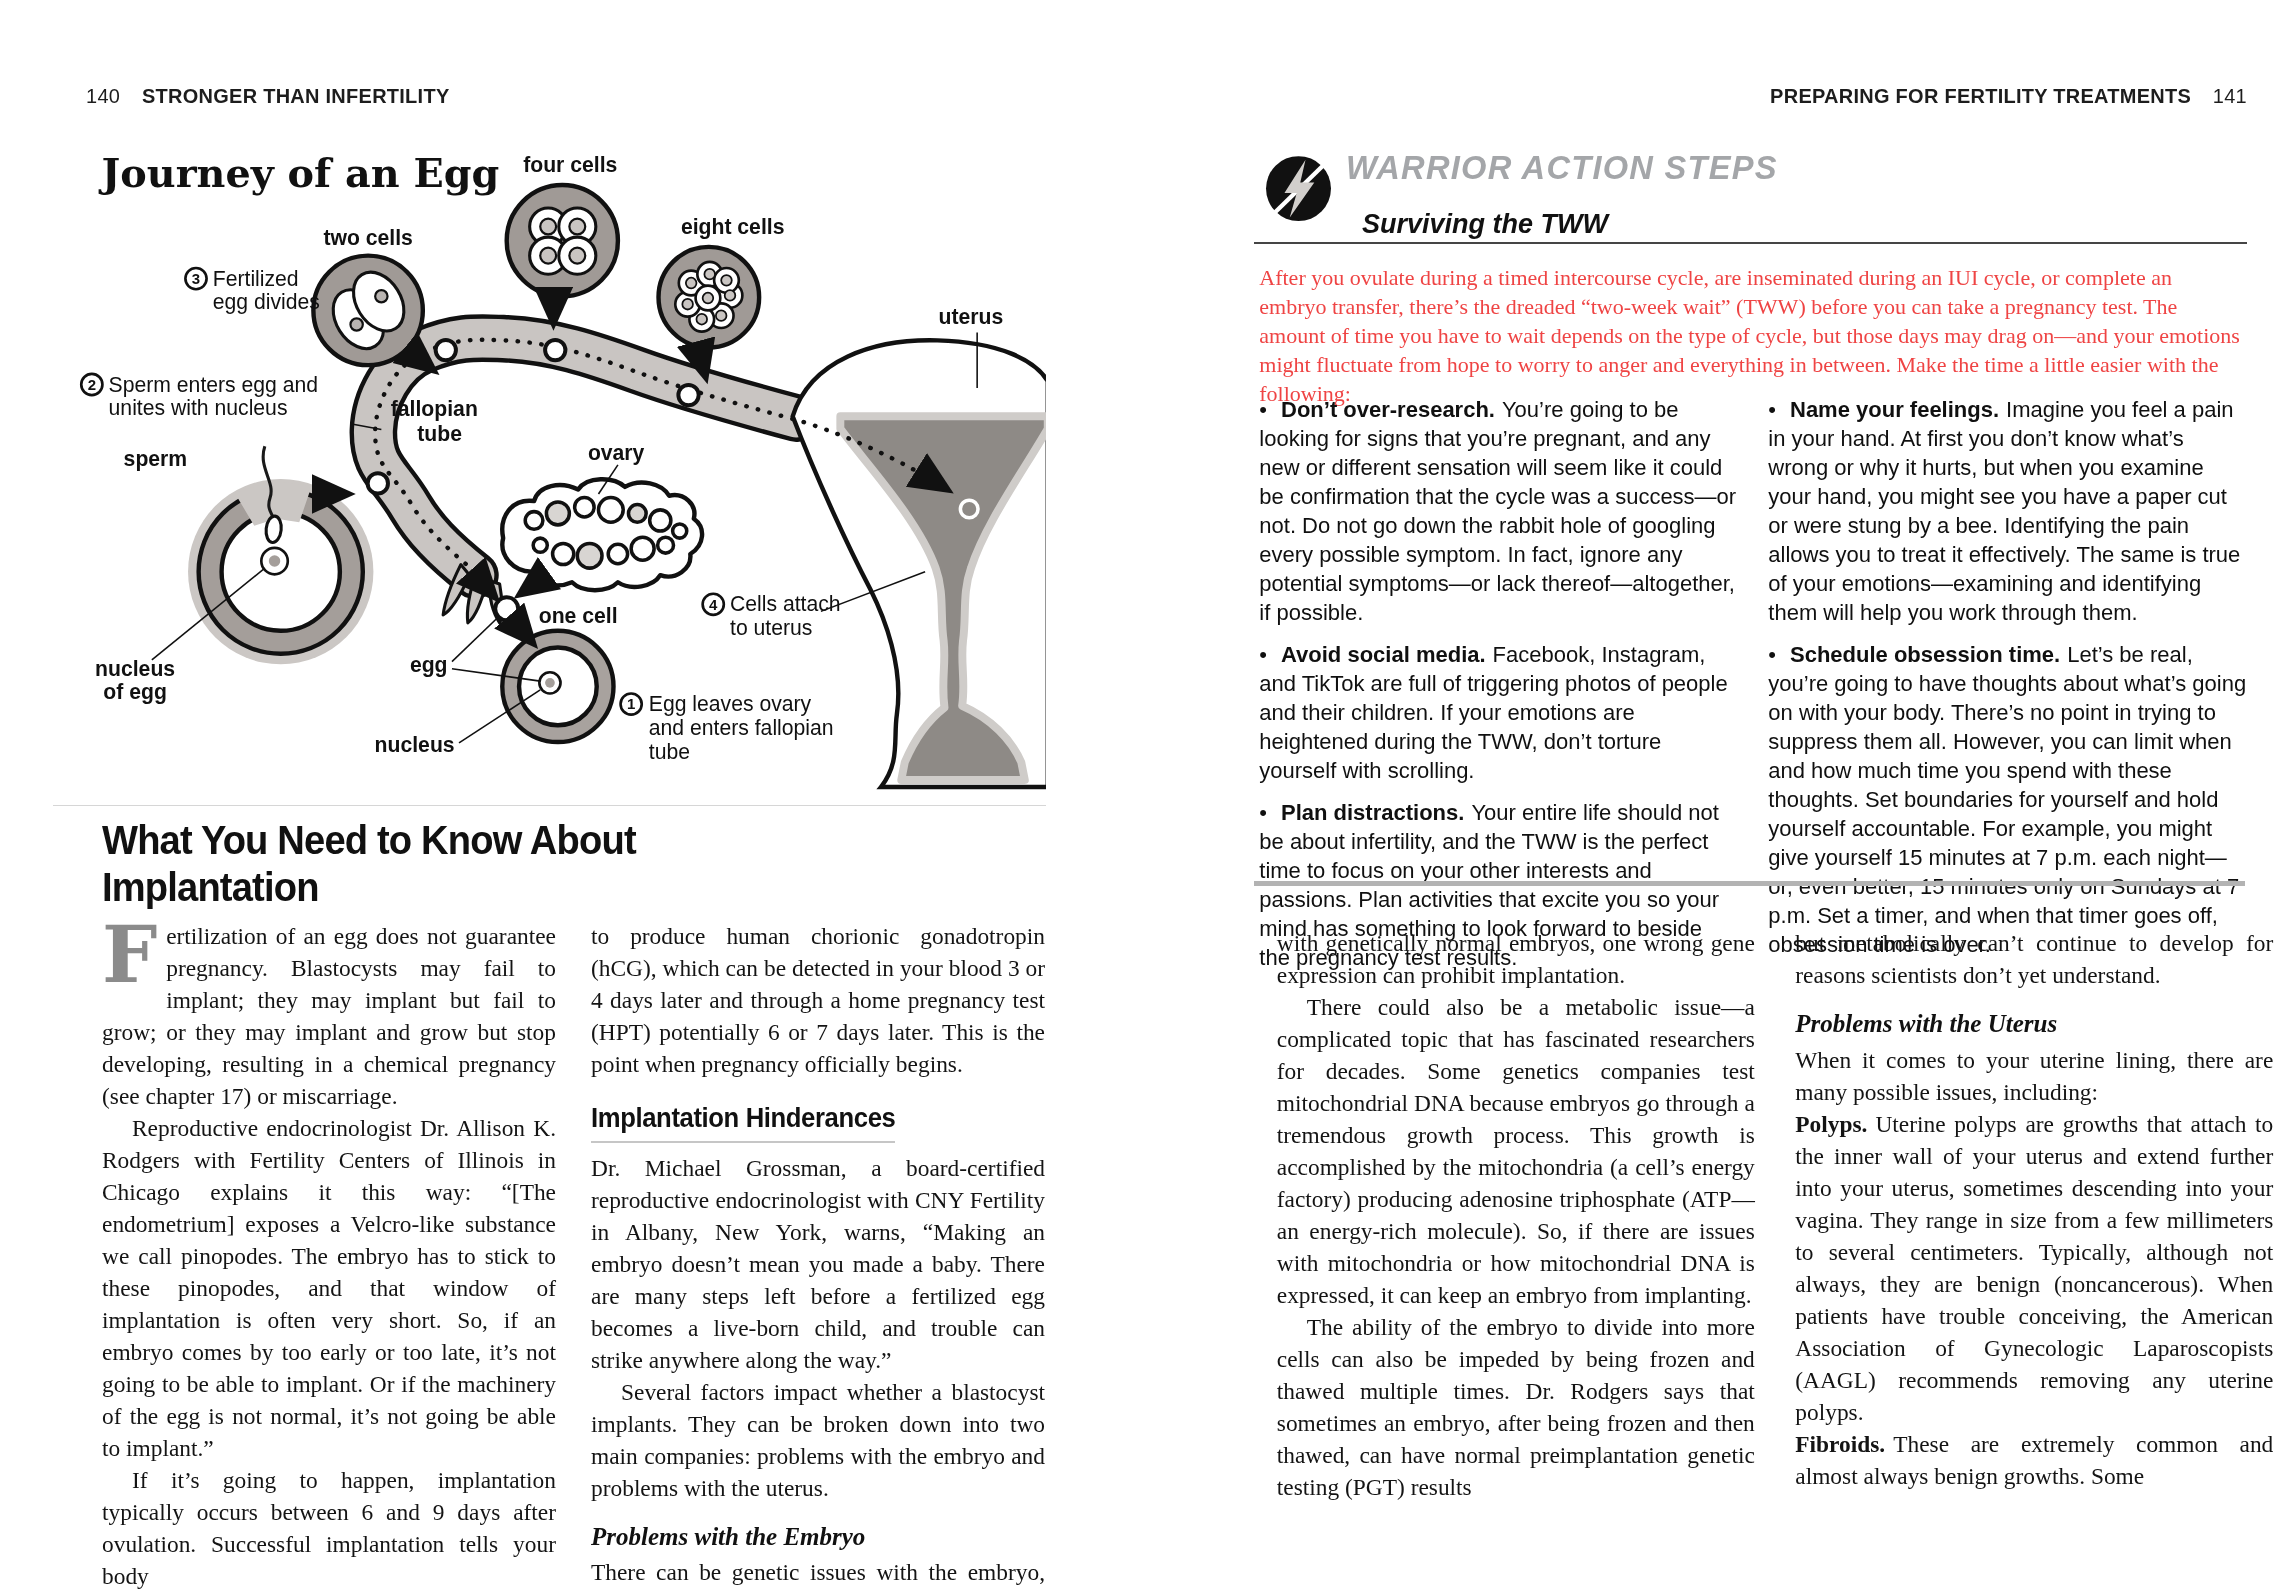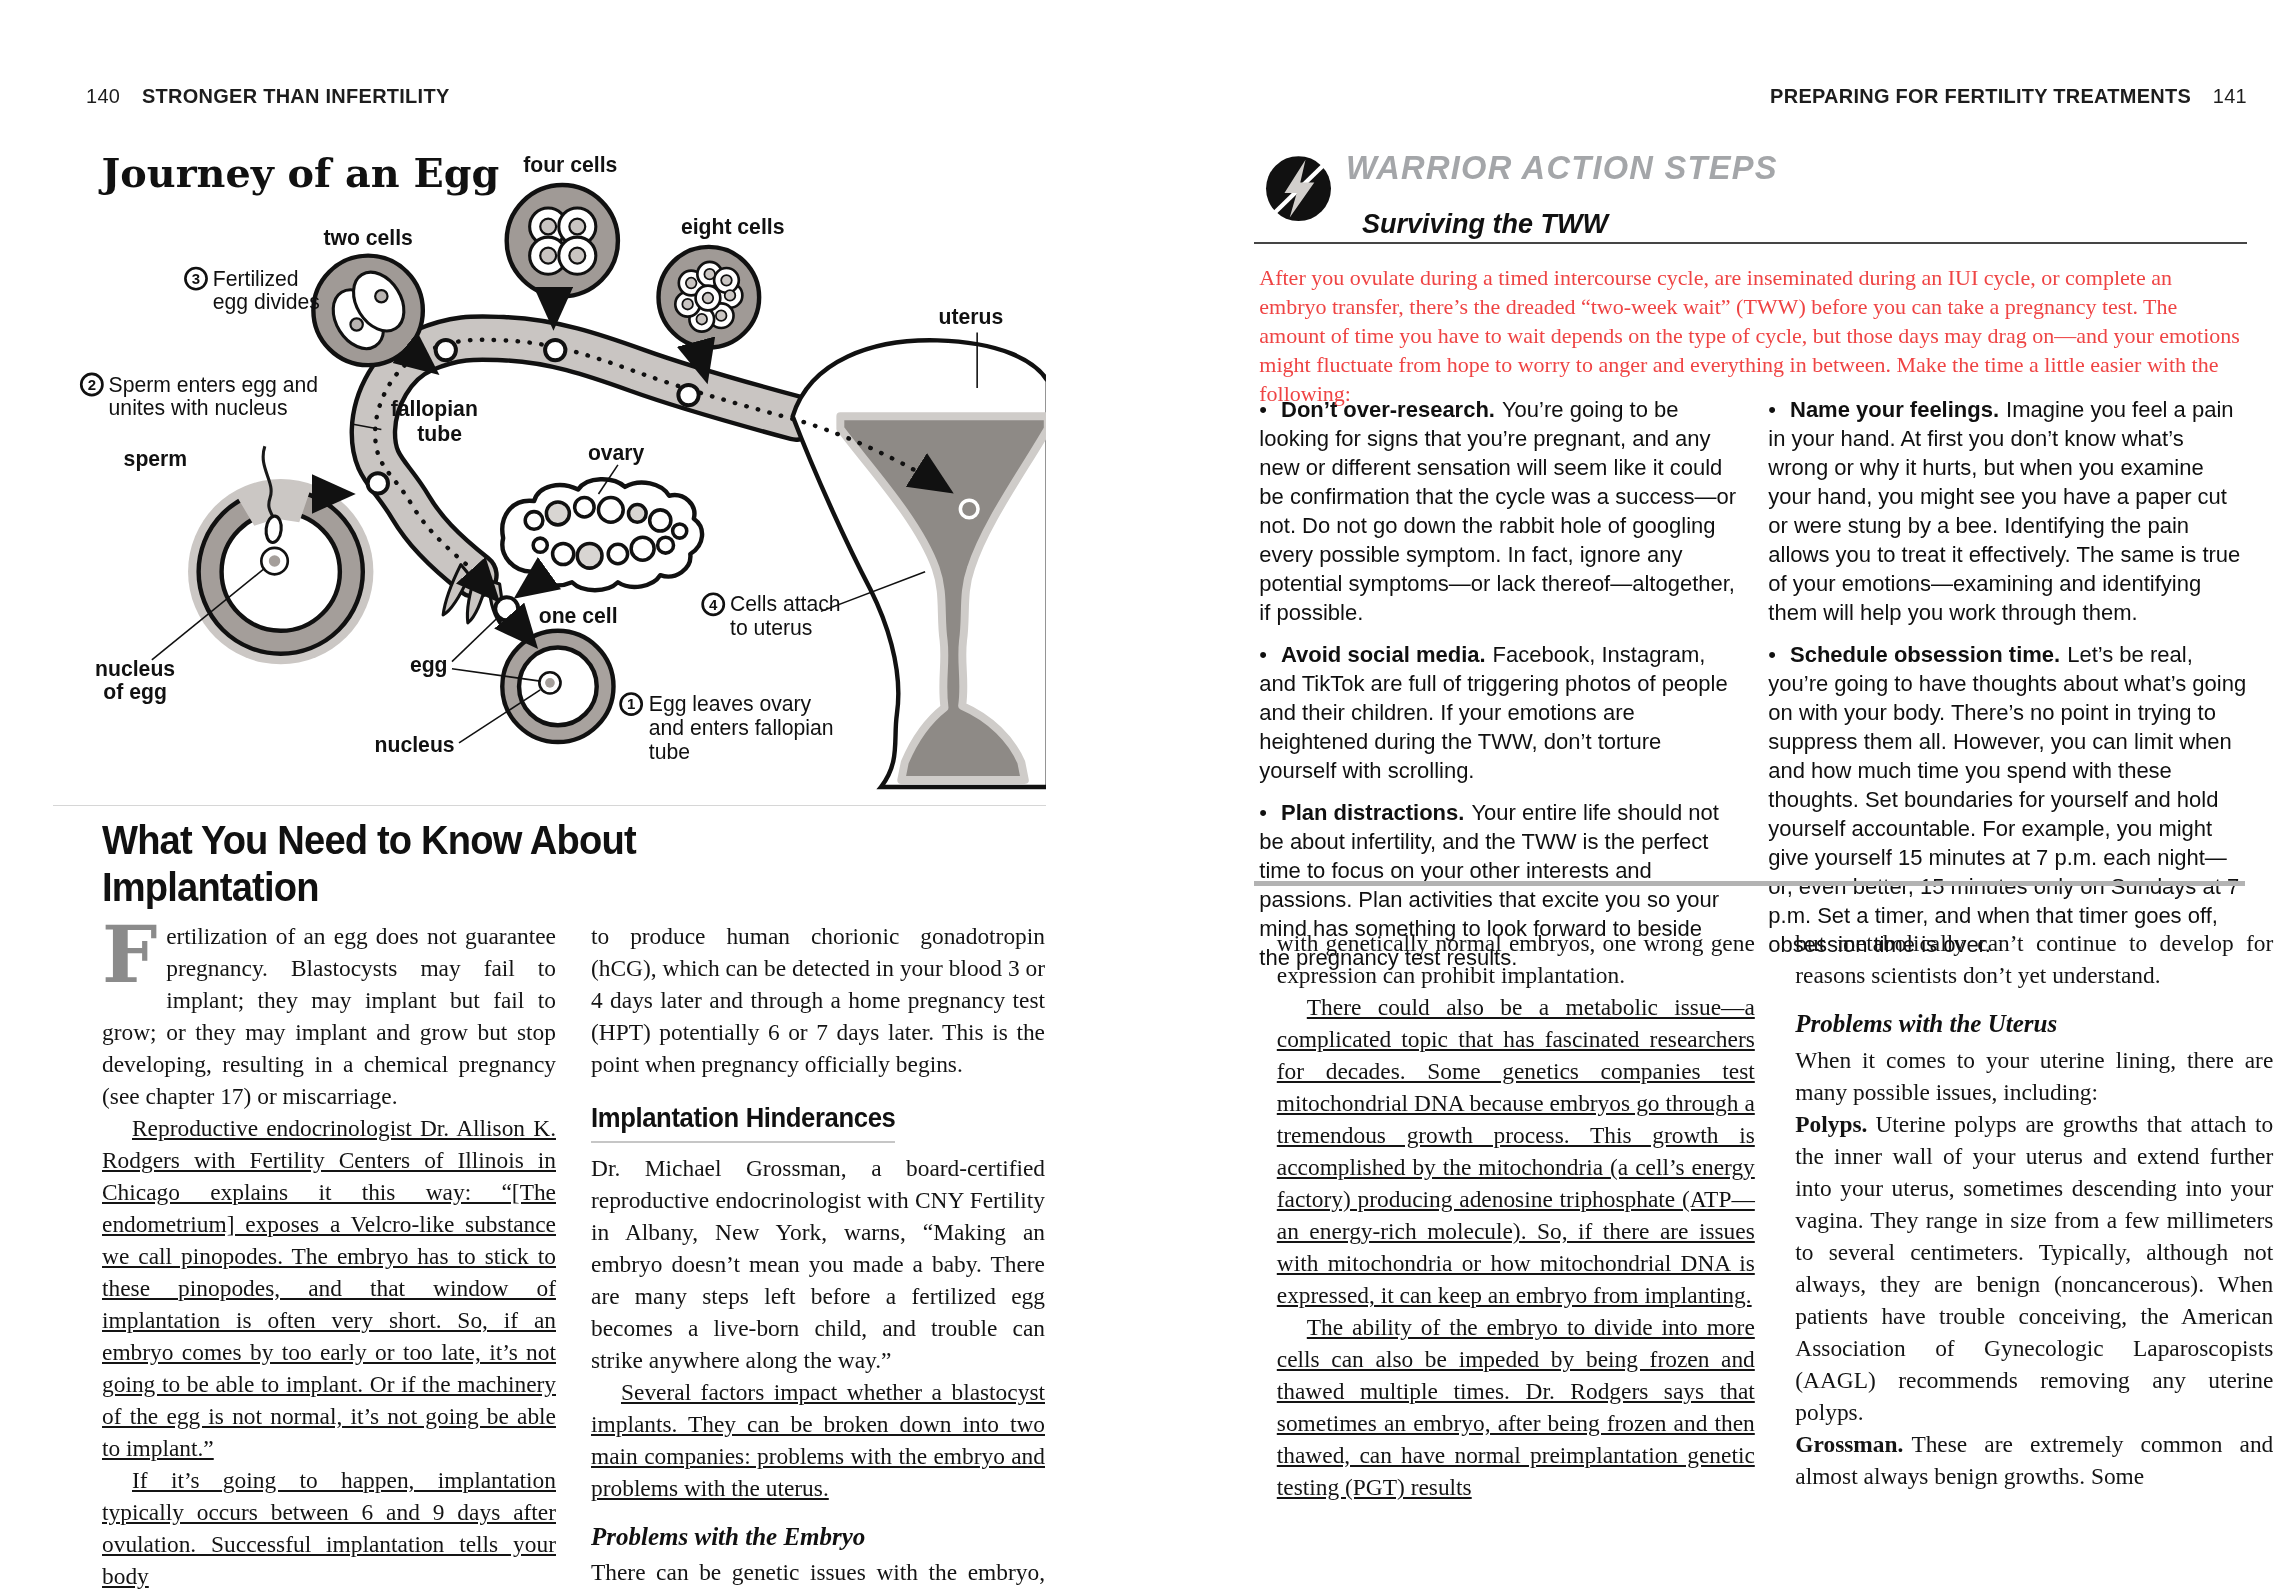--- a/index.html
+++ b/index.html
@@ -30,21 +30,21 @@
   .section-heading{position:absolute;top:817px;left:49px;margin:0;
       font-family:"Liberation Sans",sans-serif;font-weight:700;font-size:41px;line-height:47px;
       letter-spacing:-0.9px;color:#111;transform:scaleX(.93);transform-origin:left top;white-space:nowrap;}
 
   .body-cols{position:absolute;display:flex;}
   .lp .body-cols{top:920px;left:49px;gap:35px;}
   .rp .body-cols{top:927px;left:8.8px;gap:26.5px;}
   .lp .col{width:454px;}
   .rp .col{width:478px;margin-left:14px;}
   .serif p{margin:0;font-size:23.4px;line-height:32px;text-align:justify;color:#141414;}
-  .serif p.ind{text-indent:30px;text-decoration:underline;}
+  .serif p.ind{text-indent:30px;}
   .dropcap{float:left;font-family:"DejaVu Serif",serif;font-weight:700;font-size:78px;line-height:62px;
            color:#8b8b8b;padding:3.5px 8.8px 0 0;}
   .sub-sans{margin:23px 0 8.8px 0;font-family:"Liberation Sans",sans-serif;font-weight:700;font-size:27px;
             letter-spacing:-0.4px;color:#111;transform:scaleX(.95);transform-origin:left top;}
   .sub-sans span{display:inline-block;border-bottom:2.6px solid #c6c6c6;padding-bottom:7px;}
   .sub-serif{margin:19.4px 0 5.3px 0;font-family:"Liberation Serif",serif;font-style:italic;font-weight:700;
              font-size:25px;color:#111;}
   .runin{margin-top:16px;}
   .runin b{margin-right:8px;}
 
@@ -315,17 +315,17 @@
     <div class="col">
       <p>with genetically normal embryos, one wrong gene expression can prohibit implantation.</p>
       <p class="ind">There could also be a metabolic issue—a complicated topic that has fascinated researchers for decades. Some genetics companies test mitochondrial DNA because embryos go through a tremendous growth process. This growth is accomplished by the mitochondria (a cell’s energy factory) producing adenosine triphosphate (ATP—an energy-rich molecule). So, if there are issues with mitochondria or how mitochondrial DNA is expressed, it can keep an embryo from implanting.</p>
       <p class="ind">The ability of the embryo to divide into more cells can also be impeded by being frozen and thawed multiple times. Dr. Rodgers says that sometimes an embryo, after being frozen and then thawed, can have normal preimplantation genetic testing (PGT) results</p>
     </div>
     <div class="col">
       <p>but metabolically can’t continue to develop for reasons scientists don’t yet understand.</p>
       <h4 class="sub-serif">Problems with the Uterus</h4>
       <p>When it comes to your uterine lining, there are many possible issues, including:</p>
       <p class="runin"><b>Polyps.</b><span>Uterine polyps are growths that attach to the inner wall of your uterus and extend further into your uterus, sometimes descending into your vagina. They range in size from a few millimeters to several centimeters. Typically, although not always, they are benign (noncancerous). When patients have trouble conceiving, the American Association of Gynecologic Laparoscopists (AAGL) recommends removing any uterine polyps.</span></p>
-      <p class="runin"><b>Grossman.</b><span>These are extremely common and almost always benign growths. Some</span></p>
+      <p class="runin"><b>Fibroids.</b><span>These are extremely common and almost always benign growths. Some</span></p>
     </div>
   </div>
 </div>
 
 
 </body></html>

